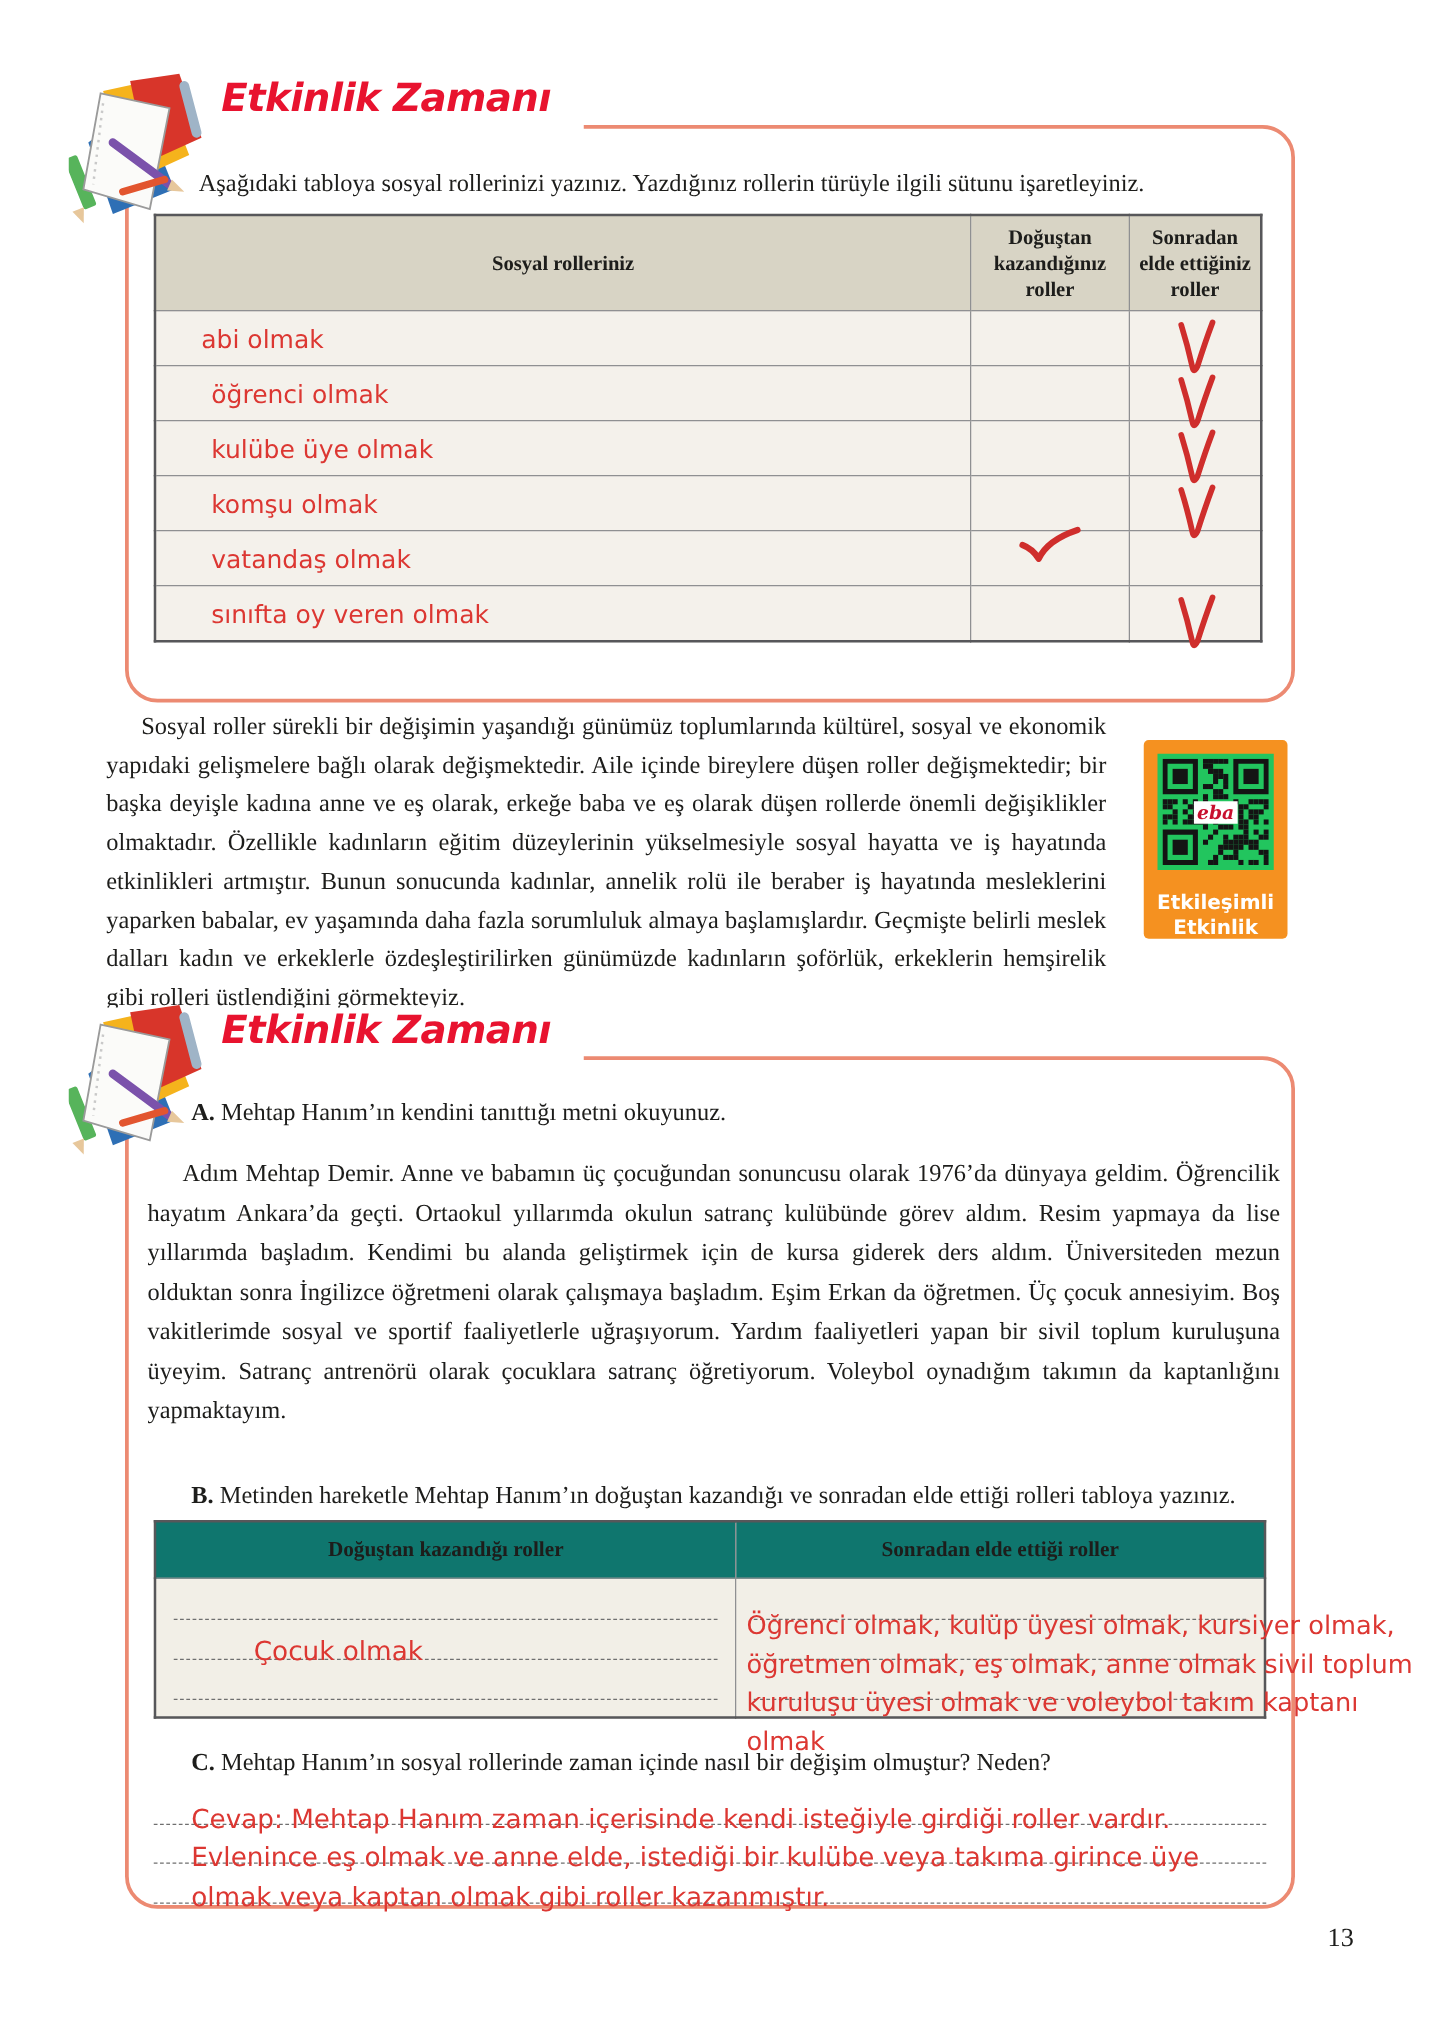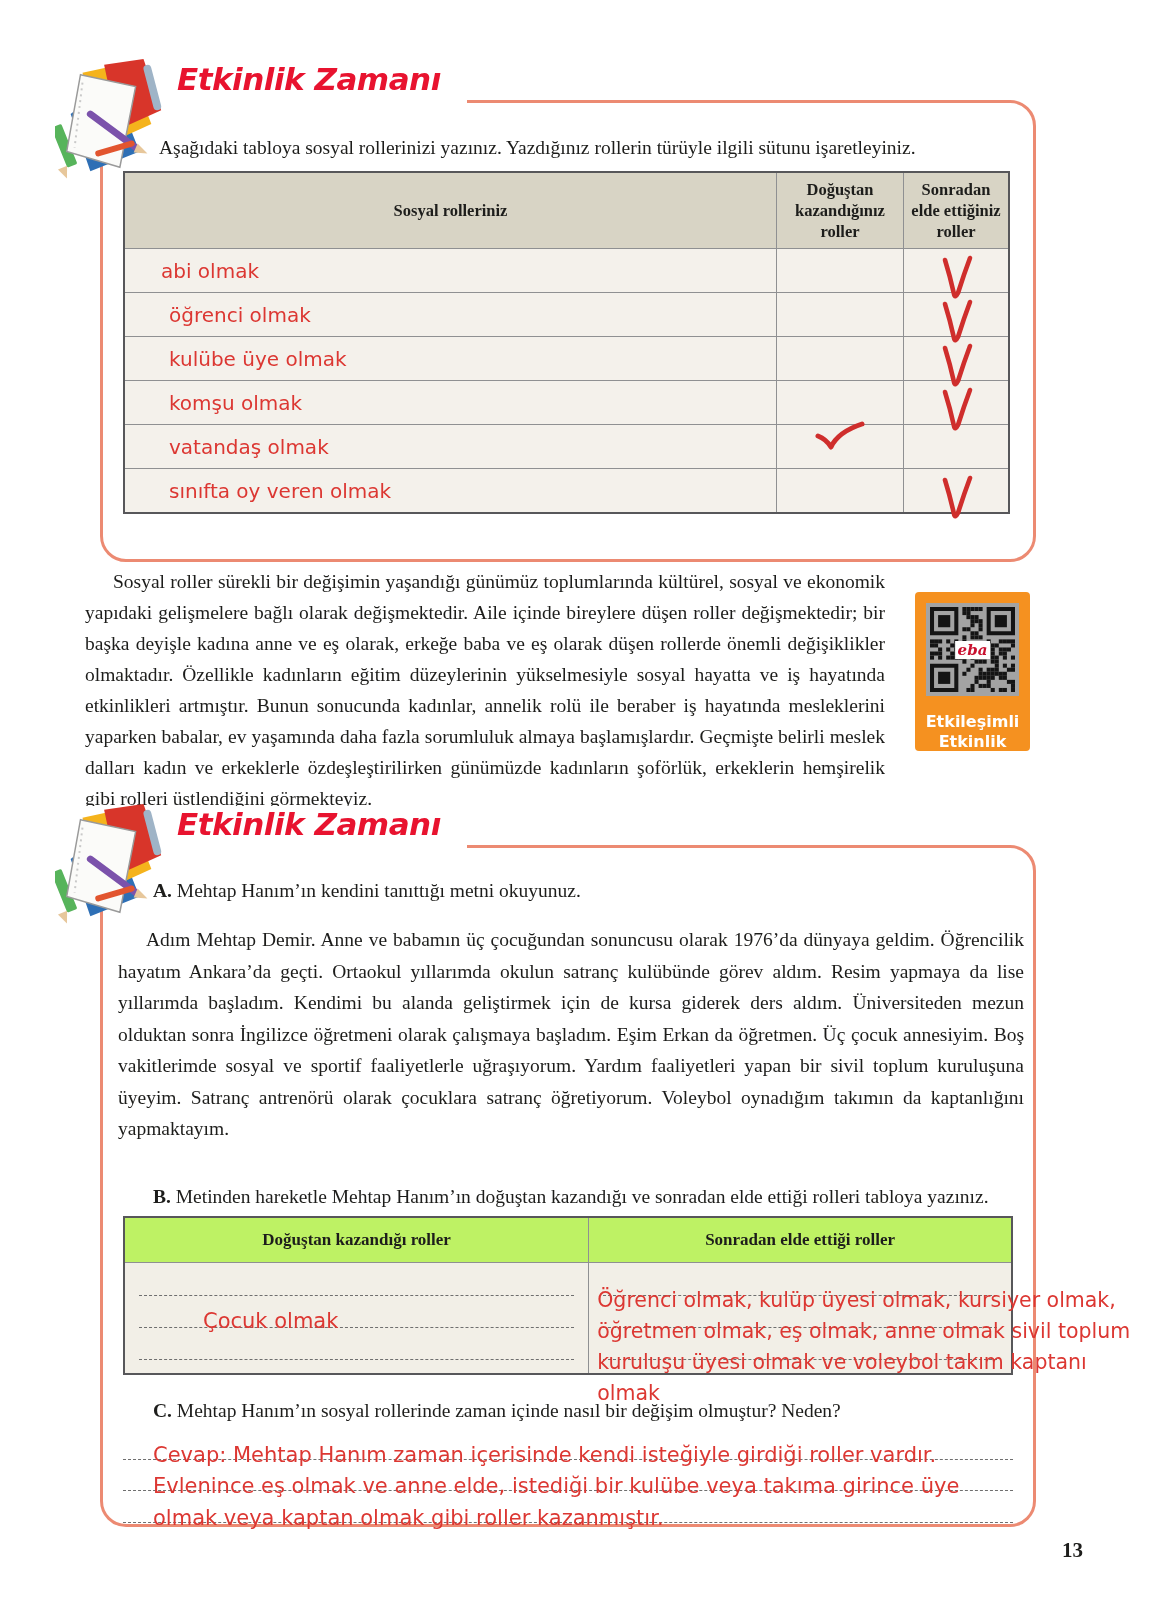--- a/index.html
+++ b/index.html
@@ -32,54 +32,54 @@
   .chk svg{display:block;}
   .chk-std{left:50%;top:-9px;margin-left:-26px;width:52px;height:40px;}
   .chk-v{left:50%;top:3px;margin-left:-15px;width:32px;height:52px;}
   tr:nth-child(7) .chk-v{top:-2px;height:48px;}
 
   
   .para{position:absolute;left:85px;top:566px;width:800px;font-size:19.5px;line-height:31px;
         text-align:justify;text-indent:28px;}
   .qr-box{position:absolute;left:915px;top:592px;width:115px;height:159px;background:#f59120;
           border-radius:4px;text-align:center;}
-  .qr-white{width:93px;height:93px;margin:11px auto 16px;background:#a3a3a3;position:relative;}
+  .qr-white{width:93px;height:93px;margin:11px auto 16px;background:#22c55e;position:relative;}
   .qr-white svg{position:absolute;left:4px;top:4px;width:85px;height:85px;}
   .eba{position:absolute;left:50%;top:50%;transform:translate(-50%,-50%);background:#fff;
        color:#c8102e;font-family:"DejaVu Serif",serif;font-style:italic;font-weight:bold;
        font-size:15px;line-height:16px;padding:1px 3px;z-index:2;}
   .qr-label{color:#fff;font-family:"DejaVu Sans",sans-serif;font-weight:bold;font-size:16px;
             line-height:20px;margin-top:7px;}
 
   
   .item-line{position:absolute;font-size:19.5px;}
   .item-label{font-weight:bold;}
   .text-a{position:absolute;left:15px;top:76px;width:906px;font-size:19.5px;line-height:31.5px;
           text-align:justify;text-indent:28px;}
 
   table.t2{position:absolute;left:20px;top:368px;width:890px;border-collapse:collapse;
            border:2px solid #57575a;background:#f2efe7;}
-  table.t2 th{background:#bef264;font-size:17px;font-weight:bold;text-align:center;
+  table.t2 th{background:#0f766e;font-size:17px;font-weight:bold;text-align:center;
               height:42px;border:1.6px solid #8f9092;}
   table.t2 td{height:108px;border:1.6px solid #8f9092;position:relative;overflow:visible;
               vertical-align:top;}
   .t2-left{width:466px;} .t2-right{width:424px;}
   .dash{position:absolute;left:14px;right:14px;border-bottom:1.6px dashed #6f6f6f;}
   .hand{font-family:"DejaVu Sans",sans-serif;color:#dc3732;}
   .left-answer{position:absolute;left:78px;top:46px;font-size:21px;}
   .right-answer{position:absolute;left:8px;top:-26px;width:520px;z-index:4;margin-top:48px;}
   .right-answer span{display:block;white-space:nowrap;font-size:20.5px;line-height:31px;}
 
   .c-answers{position:absolute;left:20px;top:588px;width:890px;}
   .ans-line{position:relative;height:31.5px;}
   .ans-line::after{content:'';position:absolute;left:0;right:0;bottom:8px;
                    border-bottom:1.6px dashed #6f6f6f;}
   .ans-line .txt{position:absolute;left:30px;bottom:1px;font-size:21px;white-space:nowrap;z-index:2;}
 
-  .page-number{position:absolute;left:1062px;top:1538px;font-size:21px;font-weight:bold;}
+  .page-number{position:absolute;left:1062px;top:1538px;font-size:21px;font-weight:normal;}
 </style>
 </head>
 <body>
 
 <svg width="0" height="0" style="position:absolute">
   <defs>
     <g id="notebook-icon-art">
       <polygon points="14,58 56,26 84,96 34,116" fill="#2e6fb5"></polygon>
       <polygon points="26,16 72,6 96,68 48,90" fill="#f5b31c"></polygon>
       <polygon points="48,8 88,2 106,54 62,74" fill="#d8352a"></polygon>

